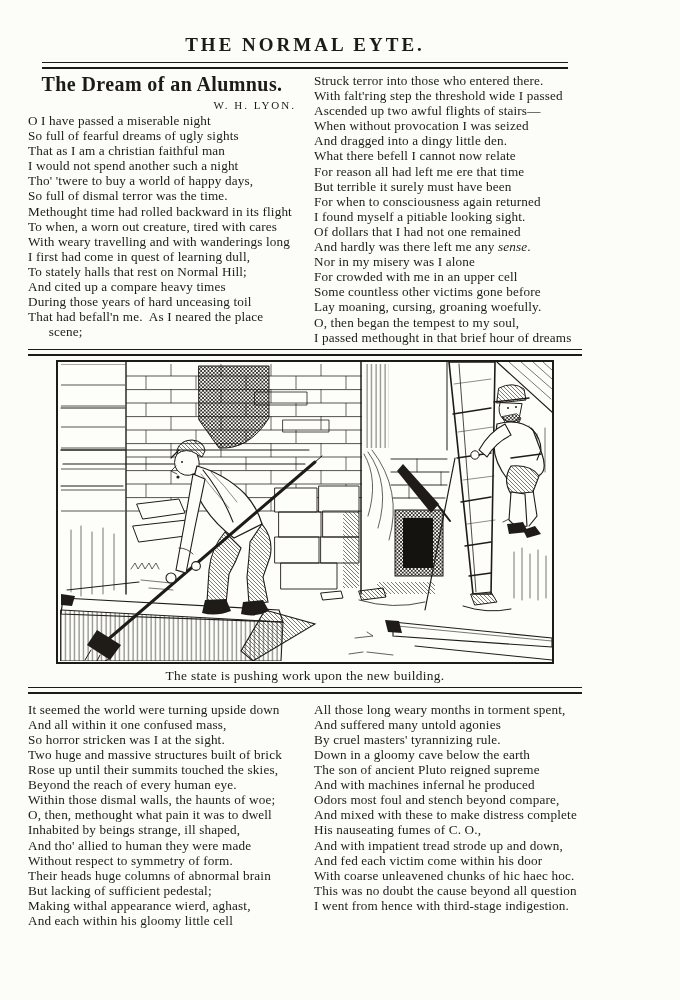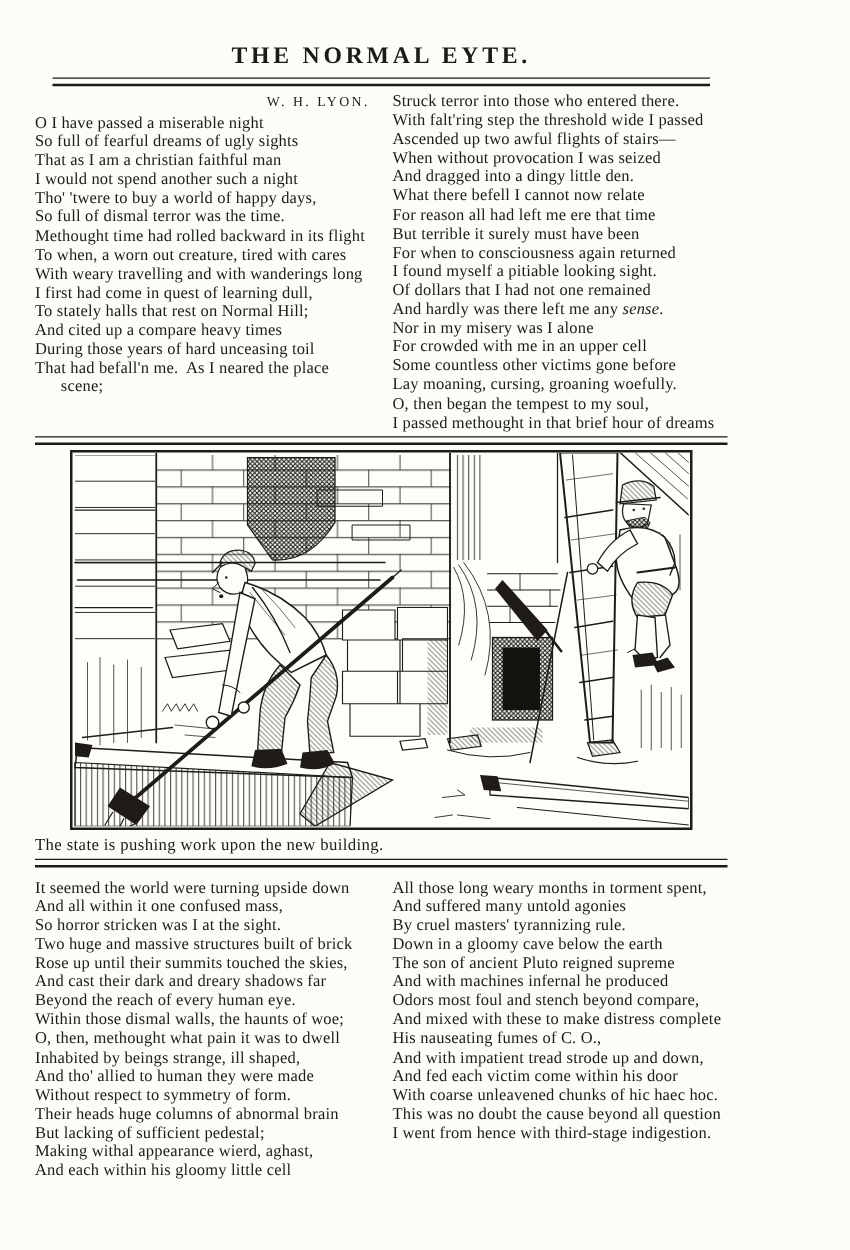--- a/index.html
+++ b/index.html
@@ -15,37 +15,38 @@
   }
   .rule{height:4px;border-top:1.2px solid #1d1b18;border-bottom:2.6px solid #1d1b18}
   .rule.inset{margin:0 14px}
   .rule.mid{margin-top:4px}
   .cols{display:flex;gap:18px;margin-top:4px}
   .col{flex:1 1 0;min-width:0}
   .article-title{margin:0;text-align:center;font-size:20px;font-weight:bold;letter-spacing:.4px;line-height:23px}
   .byline{text-align:right;font-size:11px;letter-spacing:2px;margin:3px 0 2px}
   .line{margin:0;font-size:13.2px;line-height:15.1px;letter-spacing:.15px;white-space:pre-wrap}
   .cols.bottom{margin-top:8px}
-  figure{margin:4px 0 0;text-align:left}
+  figure{margin:4px 0 0;text-align:center}
   .frame{
     width:498px;height:304px;margin:0 auto;
     border:2.4px solid #1d1b18;background:#fdfdfa;box-sizing:border-box;overflow:hidden;
   }
   figcaption{font-size:13.4px;margin:4px 0 3px;letter-spacing:.3px}
 </style>
 </head>
 <body>
 
 <div class="page">
 
   <h1 class="masthead">THE NORMAL EYTE.</h1>
   <div class="rule inset"></div>
 
   <section class="cols top">
     <div class="col">
+      <h2 class="article-title">The Dream of an Alumnus.</h2>
       <div class="byline">W. H. LYON.</div>
       <div class="lines">
           <p class="line">O I have passed a miserable night</p>
           <p class="line">So full of fearful dreams of ugly sights</p>
           <p class="line">That as I am a christian faithful man</p>
           <p class="line">I would not spend another such a night</p>
           <p class="line">Tho' 'twere to buy a world of happy days,</p>
           <p class="line">So full of dismal terror was the time.</p>
           <p class="line">Methought time had rolled backward in its flight</p>
           <p class="line">To when, a worn out creature, tired with cares</p>
@@ -220,21 +221,20 @@
   <div class="rule"></div>
 
   <section class="cols bottom">
     <div class="col">
       <div class="lines">
           <p class="line">It seemed the world were turning upside down</p>
           <p class="line">And all within it one confused mass,</p>
           <p class="line">So horror stricken was I at the sight.</p>
           <p class="line">Two huge and massive structures built of brick</p>
           <p class="line">Rose up until their summits touched the skies,</p>
-          <p class="line">And cast their dark and dreary shadows far</p>
           <p class="line">Beyond the reach of every human eye.</p>
           <p class="line">Within those dismal walls, the haunts of woe;</p>
           <p class="line">O, then, methought what pain it was to dwell</p>
           <p class="line">Inhabited by beings strange, ill shaped,</p>
           <p class="line">And tho' allied to human they were made</p>
           <p class="line">Without respect to symmetry of form.</p>
           <p class="line">Their heads huge columns of abnormal brain</p>
           <p class="line">But lacking of sufficient pedestal;</p>
           <p class="line">Making withal appearance wierd, aghast,</p>
           <p class="line">And each within his gloomy little cell</p>

